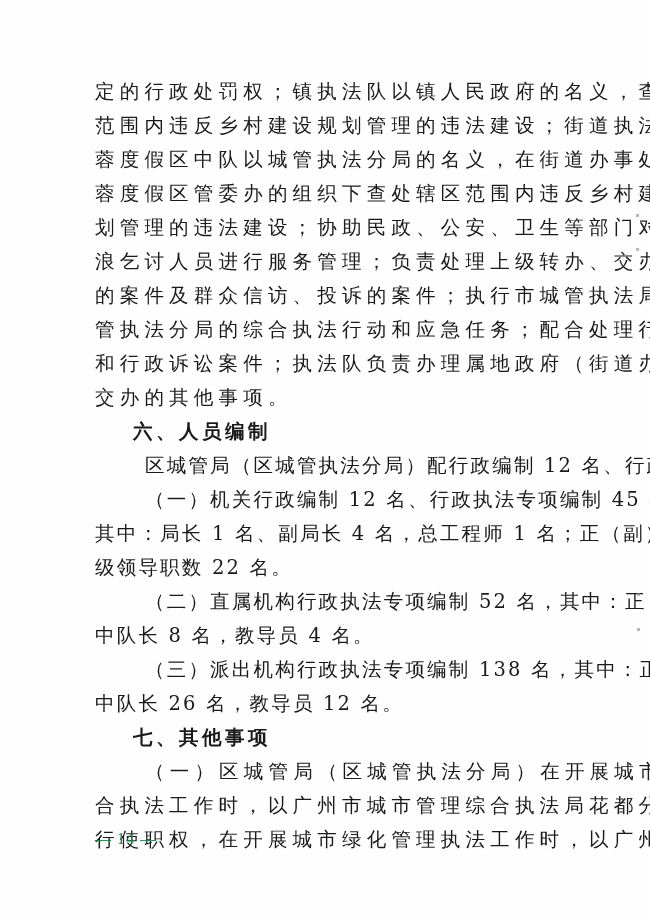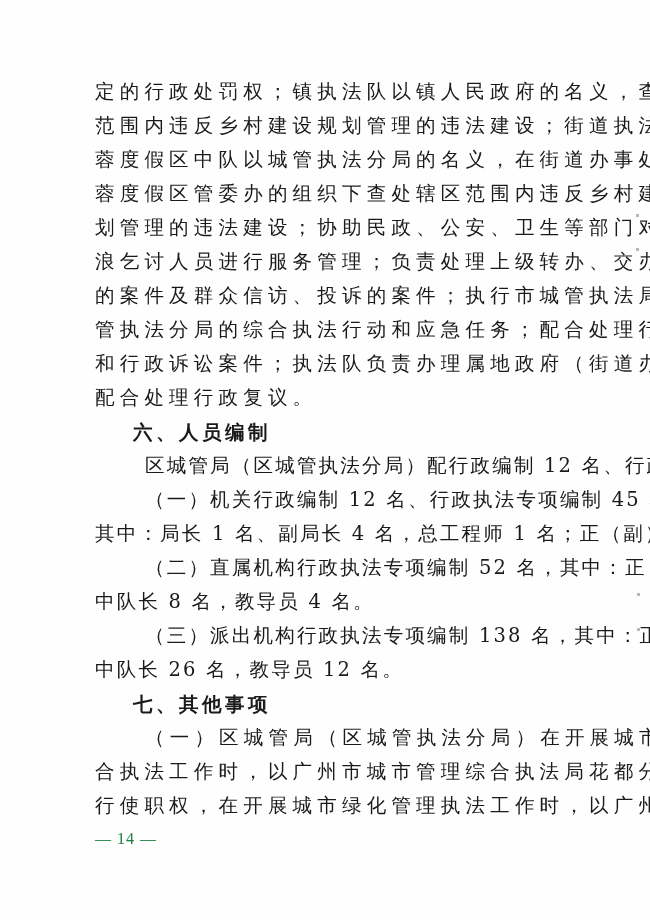--- a/index.html
+++ b/index.html
@@ -32,21 +32,21 @@
       line-height: 34px;
       font-size: 19.5px;
       letter-spacing: 5.2px;
       white-space: nowrap;
       overflow: visible;
     }
     .line.indent {
       padding-left: 50px;
     }
     .line.heading {
-      font-family: Liberation Sans, sans-serif;
+      font-family: Liberation Serif, serif;
       font-weight: bold;
       padding-left: 38px;
       letter-spacing: 3.5px;
     }
     .line.tight {
       letter-spacing: 2.2px;
     }
     .page-number {
       position: absolute;
       left: 95px;
@@ -71,25 +71,26 @@
   <div class="body-text">
     <div class="line">定的行政处罚权；镇执法队以镇人民政府的名义，查处辖区</div>
     <div class="line">范围内违反乡村建设规划管理的违法建设；街道执法队、芙</div>
     <div class="line">蓉度假区中队以城管执法分局的名义，在街道办事处、区芙</div>
     <div class="line">蓉度假区管委办的组织下查处辖区范围内违反乡村建设规</div>
     <div class="line">划管理的违法建设；协助民政、公安、卫生等部门对城市流</div>
     <div class="line">浪乞讨人员进行服务管理；负责处理上级转办、交办和督办</div>
     <div class="line">的案件及群众信访、投诉的案件；执行市城管执法局、区城</div>
     <div class="line">管执法分局的综合执法行动和应急任务；配合处理行政复议</div>
     <div class="line">和行政诉讼案件；执法队负责办理属地政府（街道办事处）</div>
-    <div class="line">配合处理行政复议。</div>
+    <div class="line">交办的其他事项。</div>
     <div class="line heading">六、人员编制</div>
     <div class="line indent tight">区城管局（区城管执法分局）配行政编制 12 名、行政</div>
     <div class="line indent tight">（一）机关行政编制 12 名、行政执法专项编制 45 名，</div>
     <div class="line tight">其中：局长 1 名、副局长 4 名，总工程师 1 名；正（副）科</div>
+    <div class="line tight">级领导职数 22 名。</div>
     <div class="line indent tight">（二）直属机构行政执法专项编制 52 名，其中：正（副）</div>
     <div class="line tight">中队长 8 名，教导员 4 名。</div>
     <div class="line indent tight">（三）派出机构行政执法专项编制 138 名，其中：正（副）</div>
     <div class="line tight">中队长 26 名，教导员 12 名。</div>
     <div class="line heading">七、其他事项</div>
     <div class="line indent">（一）区城管局（区城管执法分局）在开展城市管理综</div>
     <div class="line">合执法工作时，以广州市城市管理综合执法局花都分局名义</div>
     <div class="line">行使职权，在开展城市绿化管理执法工作时，以广州市花都</div>
   </div>
 

